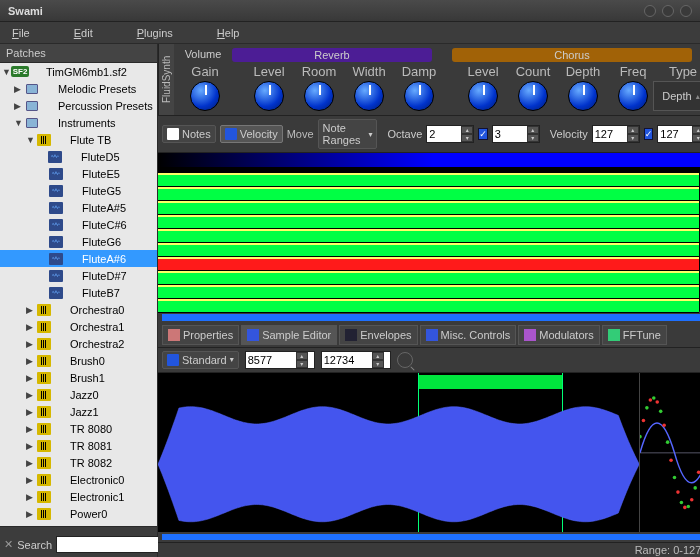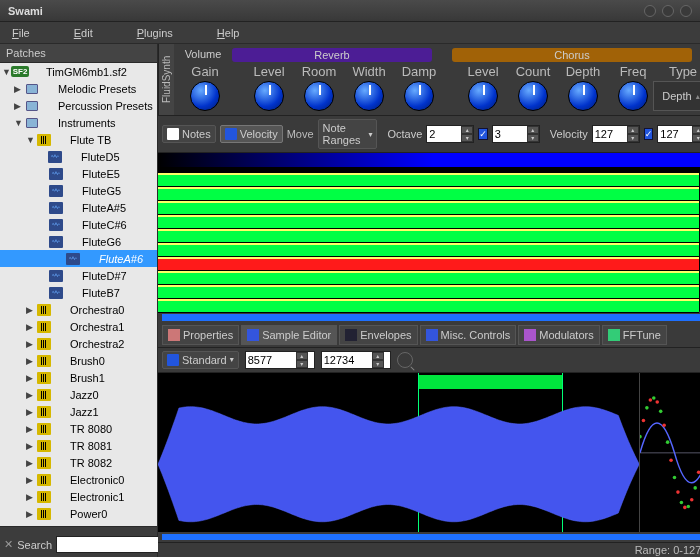--- a/index.html
+++ b/index.html
@@ -177,21 +177,21 @@
               <span class="sample-icon"></span>
             </span>
             <span>FluteC#6</span>
           </div>
           <div class="tree-row" style="padding-left: 48px;">
             <span class="icon">
               <span class="sample-icon"></span>
             </span>
             <span>FluteG6</span>
           </div>
-          <div class="tree-row selected" style="padding-left: 65px; font-style: italic;">
+          <div class="tree-row selected" style="padding-left: 48px;">
             <span class="icon">
               <span class="sample-icon"></span>
             </span>
             <span>FluteA#6</span>
           </div>
           <div class="tree-row" style="padding-left: 48px;">
             <span class="icon">
               <span class="sample-icon"></span>
             </span>
             <span>FluteD#7</span>

